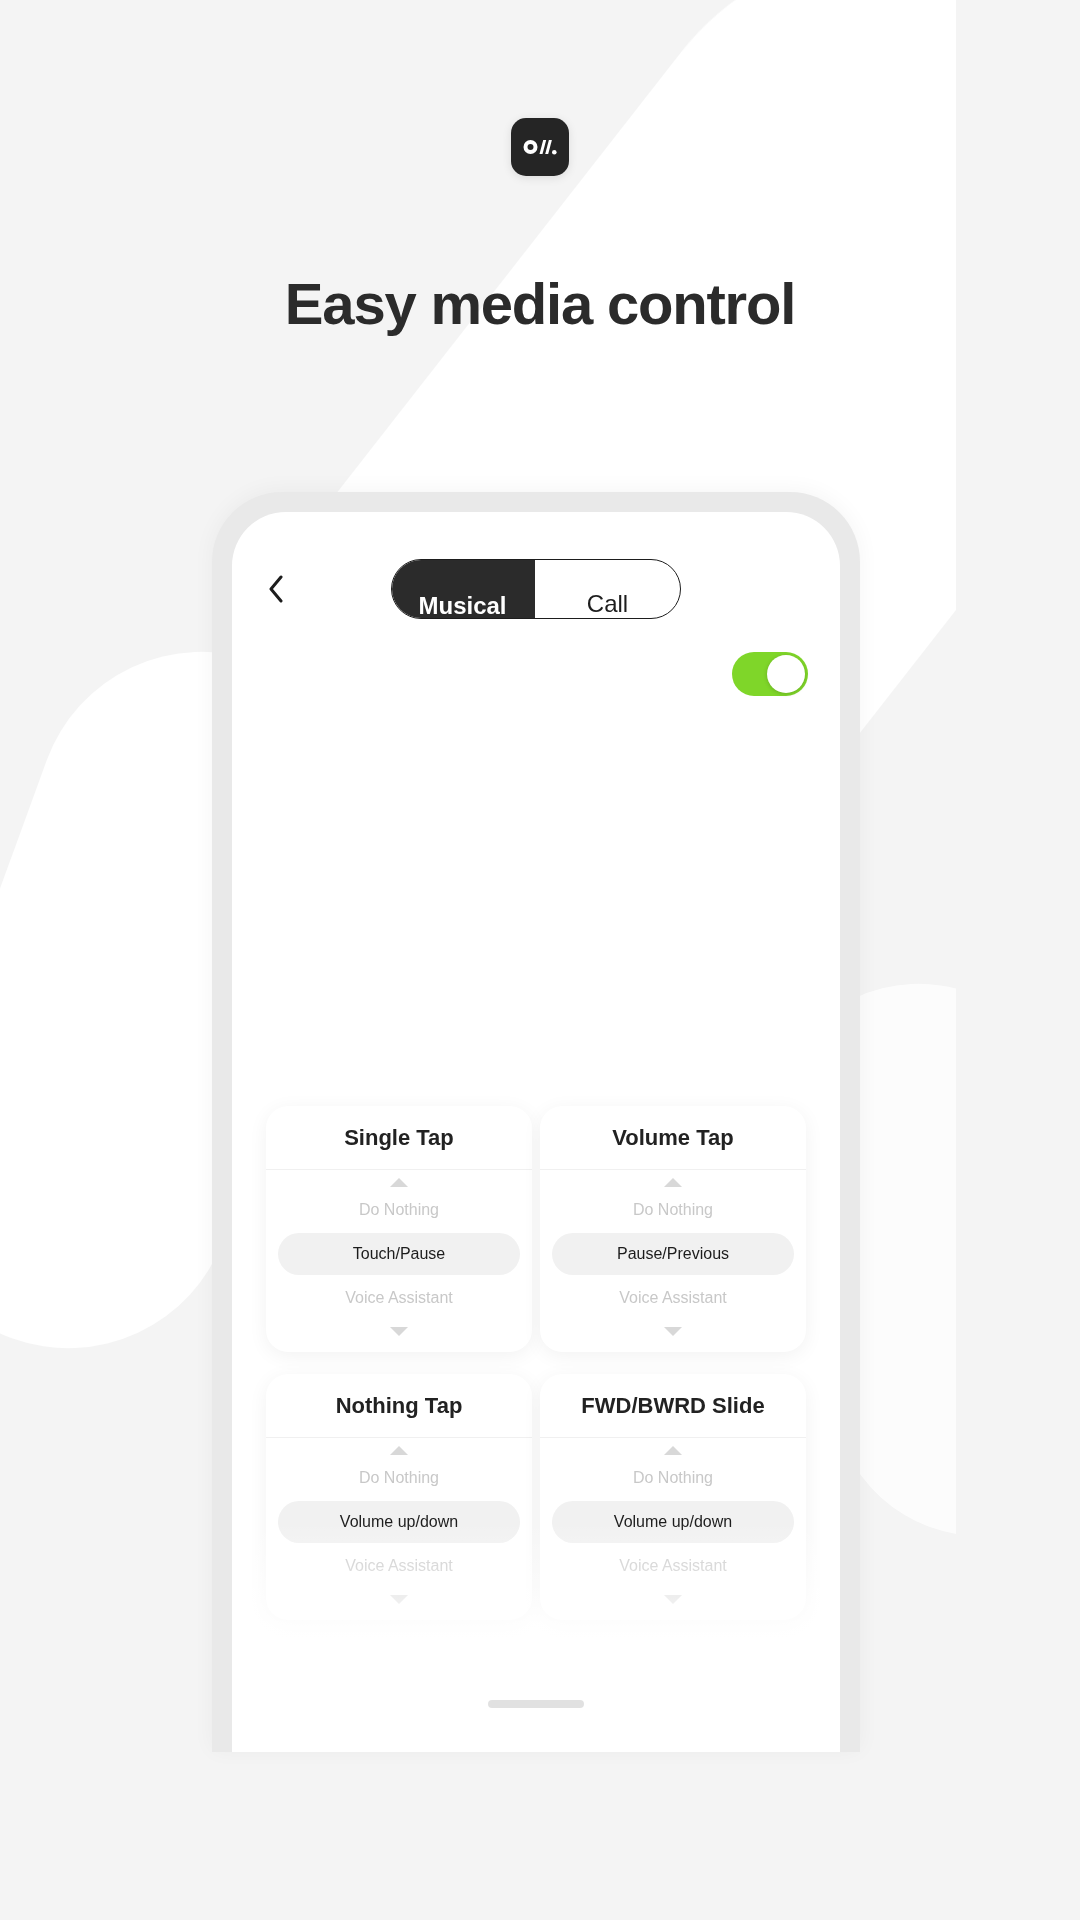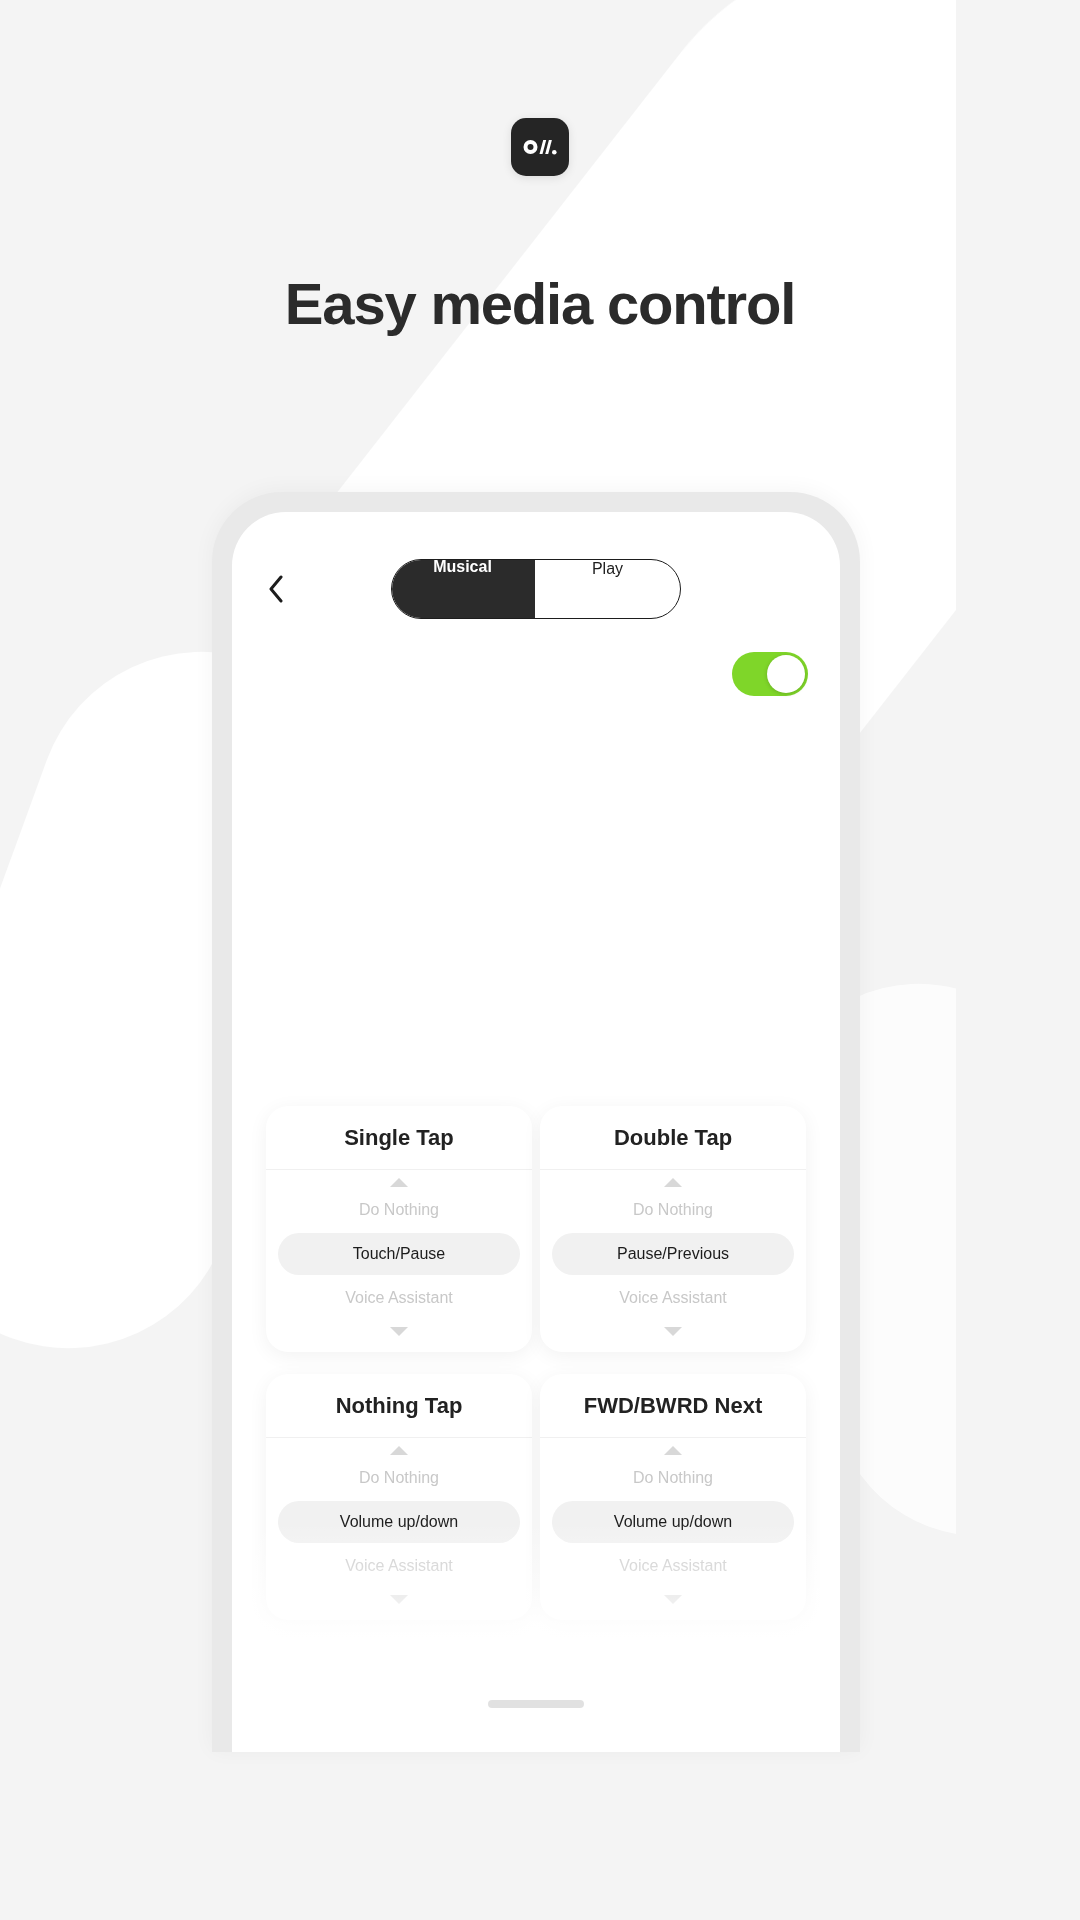--- a/index.html
+++ b/index.html
@@ -109,22 +109,22 @@
     transform:translate(-50%,-50%);
     display:flex;
     width:290px; height:60px;
     border-radius:32px;
     background:#ffffff;
     border:1.6px solid #1d1d1d;
     overflow:hidden;
   }
   .seg-item{
     flex:1;
-    display:flex; align-items:flex-start; justify-content:center;
-    font-size:16px;
+    display:flex; align-items:flex-end; justify-content:center;
+    font-size:24px;
     color:#1d1d1d;
     cursor:pointer;
     user-select:none;
   }
   .seg-item.active{
     background:#2b2b2b;
     color:#ffffff;
     font-weight:bold;
     border-radius:32px 0 0 32px;
     margin:-2px 0 -2px -2px;
@@ -301,21 +301,21 @@
           <svg width="16" height="28" viewBox="0 0 16 28" aria-hidden="true">
             <path d="M13 2 L3 14 L13 26" stroke="#1d1d1d" stroke-width="3" fill="none" stroke-linecap="round" stroke-linejoin="round"></path>
           </svg>
         </div>
 
         <div class="seg">
           <div class="seg-item active">
             <span>Musical</span>
           </div>
           <div class="seg-item">
-            <span>Play</span>
+            <span>Call</span>
           </div>
         </div>
       </div>
 
       <div class="toggle">
         <div class="knob"></div>
       </div>
 
 
       <div class="cards">
@@ -331,21 +331,21 @@
           <div class="opt selected">Touch/Pause</div>
           <div class="opt">Voice Assistant</div>
           <div class="chev">
             <svg width="18" height="9" viewBox="0 0 18 9" aria-hidden="true">
                 <path d="M0 0 L18 0 L9 9 Z" fill="#d8d8d8"></path>
               </svg>
           </div>
         </div>
 
         <div class="card">
-          <div class="card-head">Double Tap</div>
+          <div class="card-head">Volume Tap</div>
           <div class="chev">
             <svg width="18" height="9" viewBox="0 0 18 9" aria-hidden="true">
                 <path d="M9 0 L18 9 L0 9 Z" fill="#d8d8d8"></path>
               </svg>
           </div>
           <div class="opt">Do Nothing</div>
           <div class="opt selected">Pause/Previous</div>
           <div class="opt">Voice Assistant</div>
           <div class="chev">
             <svg width="18" height="9" viewBox="0 0 18 9" aria-hidden="true">
@@ -365,21 +365,21 @@
           <div class="opt selected">Volume up/down</div>
           <div class="opt">Voice Assistant</div>
           <div class="chev">
             <svg width="18" height="9" viewBox="0 0 18 9" aria-hidden="true">
                 <path d="M0 0 L18 0 L9 9 Z" fill="#d8d8d8"></path>
               </svg>
           </div>
         </div>
 
         <div class="card">
-          <div class="card-head">FWD/BWRD  Next</div>
+          <div class="card-head">FWD/BWRD  Slide</div>
           <div class="chev">
             <svg width="18" height="9" viewBox="0 0 18 9" aria-hidden="true">
                 <path d="M9 0 L18 9 L0 9 Z" fill="#d8d8d8"></path>
               </svg>
           </div>
           <div class="opt">Do Nothing</div>
           <div class="opt selected">Volume up/down</div>
           <div class="opt">Voice Assistant</div>
           <div class="chev">
             <svg width="18" height="9" viewBox="0 0 18 9" aria-hidden="true">

